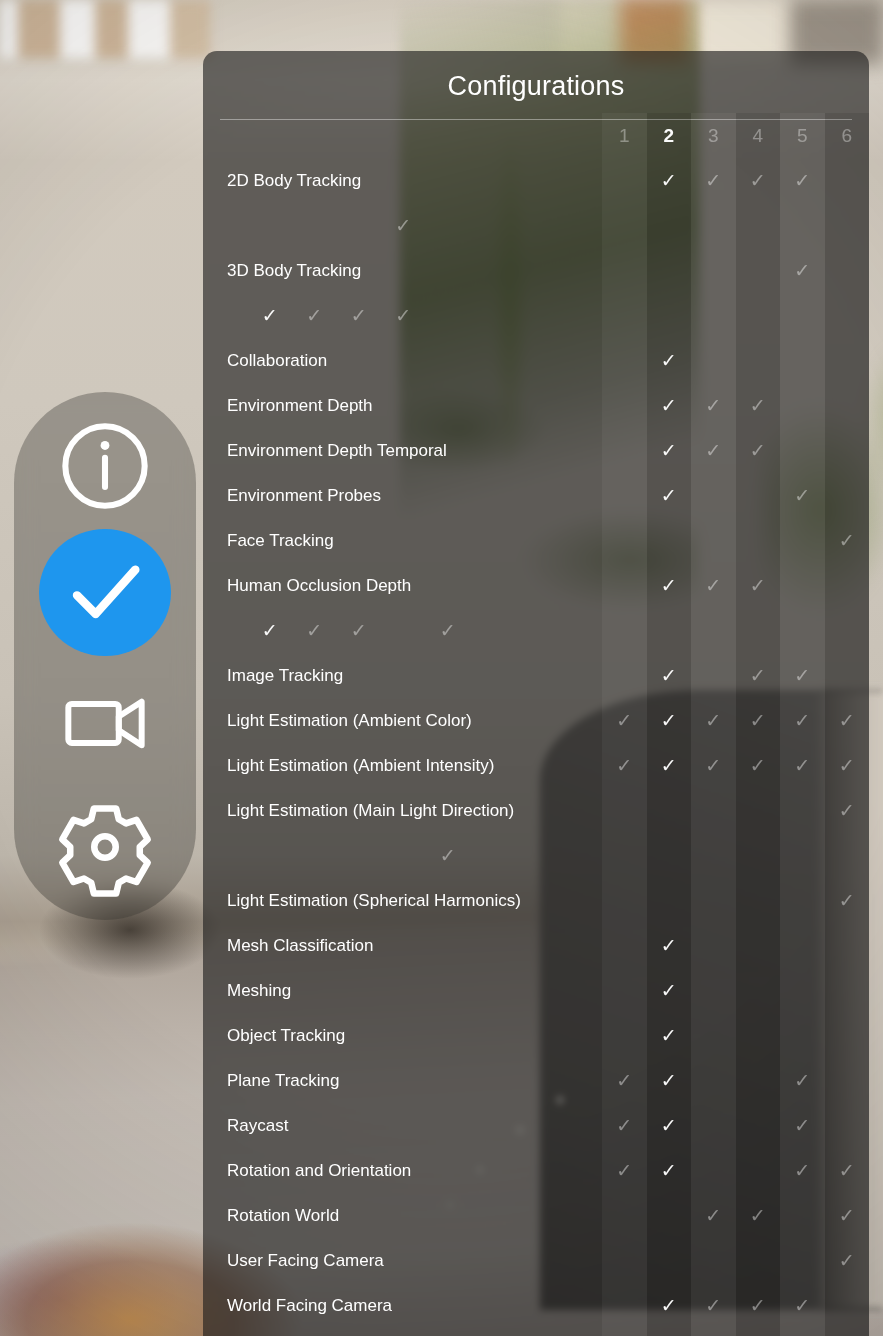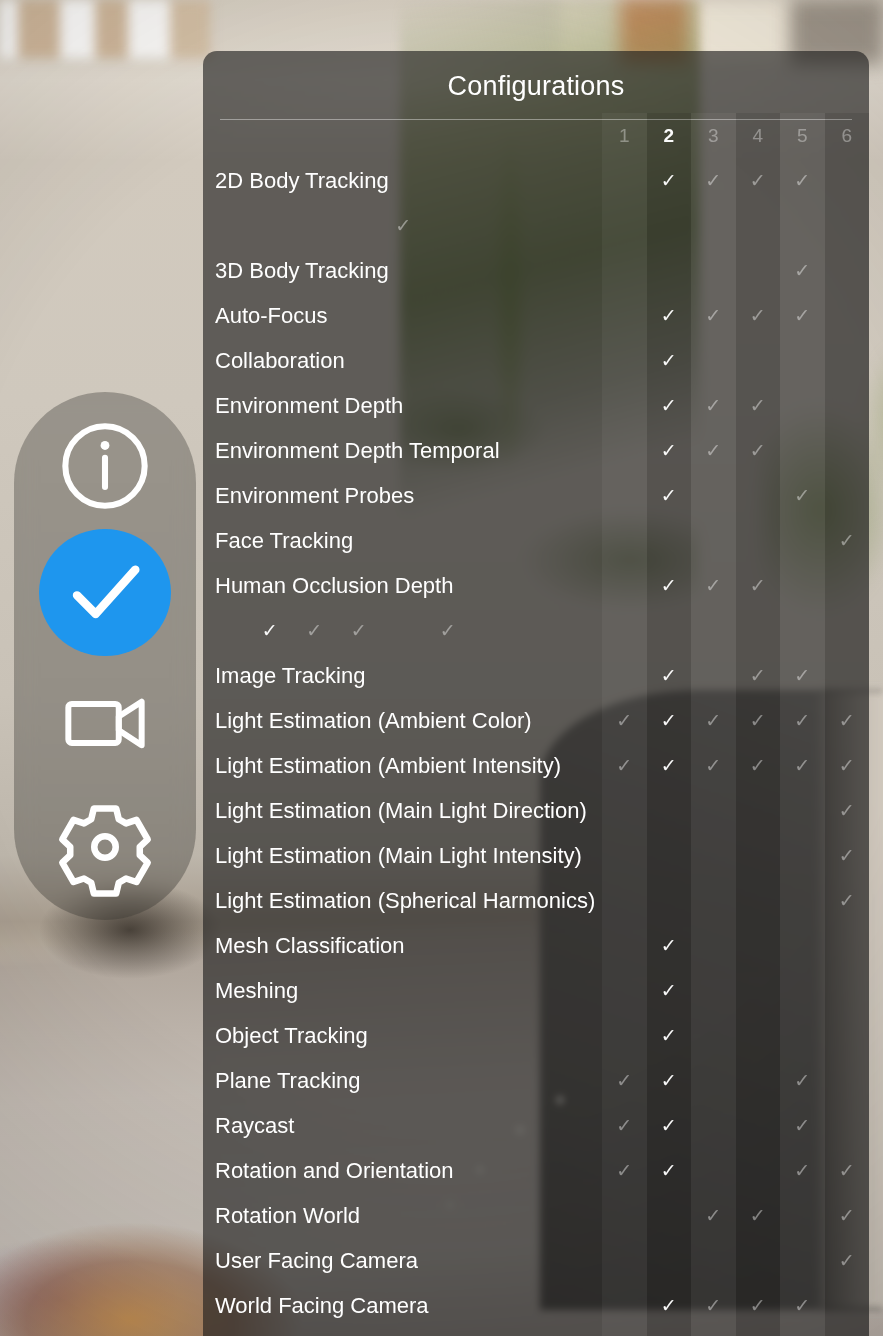--- a/index.html
+++ b/index.html
@@ -179,23 +179,23 @@
   .head-row, .row {
     position: relative;
     display: flex;
     align-items: center;
     height: 45px;
   }
   .head-row { height: 45px; }
   .rowlabel {
     width: 399px;
     box-sizing: border-box;
-    padding-left: 12px;
+    padding-left: 24px;
     color: #ffffff;
-    font-size: 22px;
+    font-size: 17px;
     white-space: nowrap;
     font-weight: 400;
   }
   .cell {
     width: 44.5px;
     text-align: center;
     color: #fff;
     font-size: 18px;
     line-height: 1;
     position: relative;
@@ -309,21 +309,20 @@
         <div class="row">
           <div class="rowlabel">3D Body Tracking</div>
           <div class="cell"><span class="chk off">✓</span></div>
           <div class="cell"><span class="chk off">✓</span></div>
           <div class="cell"><span class="chk off">✓</span></div>
           <div class="cell"><span class="chk off">✓</span></div>
           <div class="cell"><span class="chk dim">✓</span></div>
           <div class="cell"><span class="chk off">✓</span></div>
         </div>
         <div class="row">
-          <div class="rowlabel">Auto-Focus</div>
           <div class="cell"><span class="chk off">✓</span></div>
           <div class="cell"><span class="chk on">✓</span></div>
           <div class="cell"><span class="chk dim">✓</span></div>
           <div class="cell"><span class="chk dim">✓</span></div>
           <div class="cell"><span class="chk dim">✓</span></div>
           <div class="cell"><span class="chk off">✓</span></div>
         </div>
         <div class="row">
           <div class="rowlabel">Collaboration</div>
           <div class="cell"><span class="chk off">✓</span></div>
@@ -416,21 +415,20 @@
         <div class="row">
           <div class="rowlabel">Light Estimation (Main Light Direction)</div>
           <div class="cell"><span class="chk off">✓</span></div>
           <div class="cell"><span class="chk off">✓</span></div>
           <div class="cell"><span class="chk off">✓</span></div>
           <div class="cell"><span class="chk off">✓</span></div>
           <div class="cell"><span class="chk off">✓</span></div>
           <div class="cell"><span class="chk dim">✓</span></div>
         </div>
         <div class="row">
-          <div class="rowlabel">Light Estimation (Main Light Intensity)</div>
           <div class="cell"><span class="chk off">✓</span></div>
           <div class="cell"><span class="chk off">✓</span></div>
           <div class="cell"><span class="chk off">✓</span></div>
           <div class="cell"><span class="chk off">✓</span></div>
           <div class="cell"><span class="chk off">✓</span></div>
           <div class="cell"><span class="chk dim">✓</span></div>
         </div>
         <div class="row">
           <div class="rowlabel">Light Estimation (Spherical Harmonics)</div>
           <div class="cell"><span class="chk off">✓</span></div>

